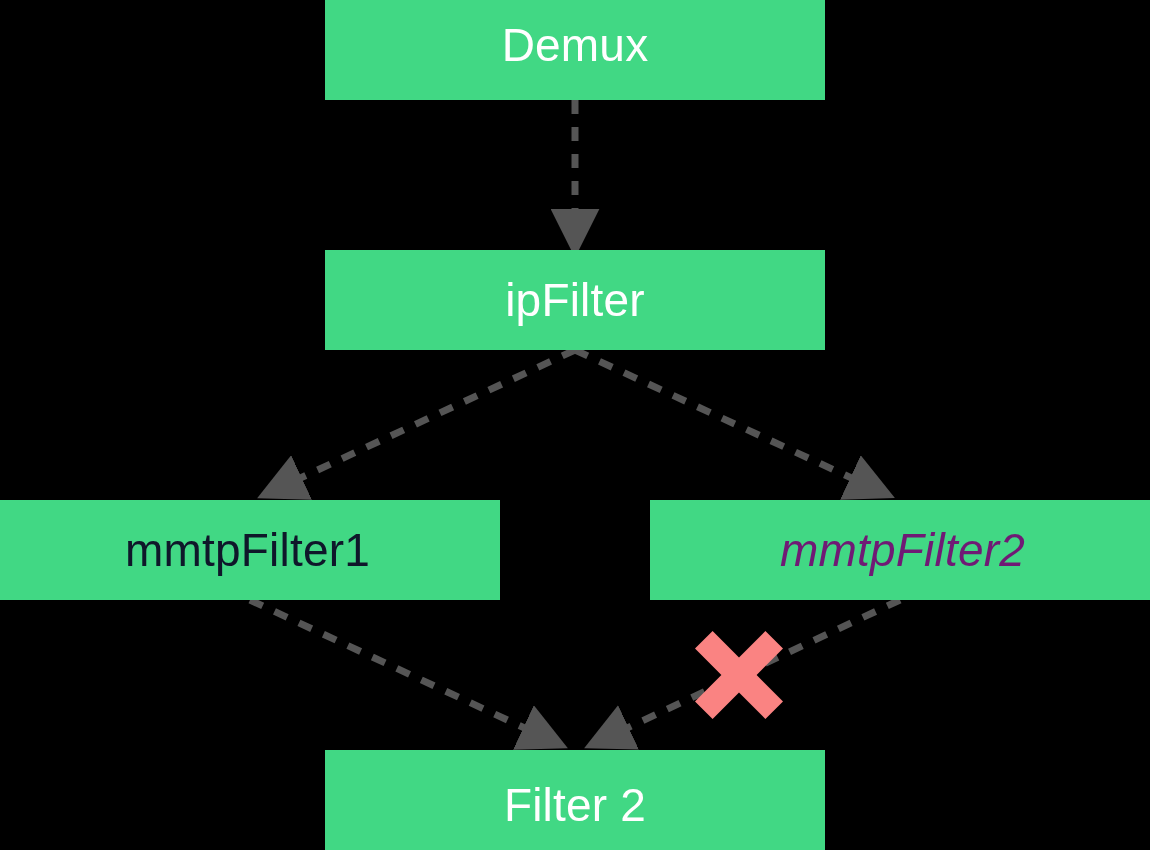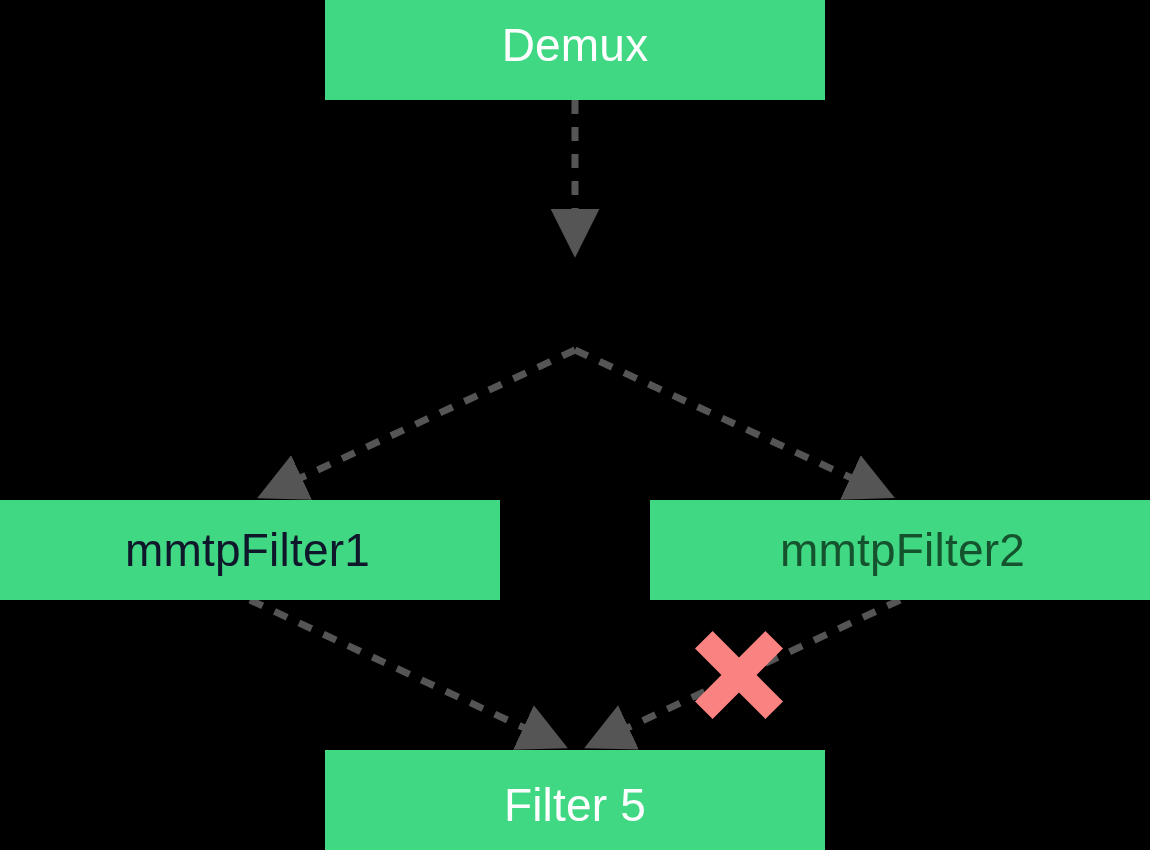--- a/index.html
+++ b/index.html
@@ -66,30 +66,33 @@
 
     <line class="edge" x1="250" y1="600" x2="559" y2="744" stroke="#555555" stroke-width="7" stroke-dasharray="14,13" marker-end="url(#arrowhead)"></line>
 
     <line class="edge" x1="900" y1="600" x2="593" y2="744" stroke="#555555" stroke-width="7" stroke-dasharray="14,13" marker-end="url(#arrowhead)"></line>
   </svg>
 
   <div class="node" id="node-demux" style="left: 325px; top: -10px; width: 500px; height: 110px; background: rgb(65, 216, 132);">
     <span class="node-label" style="color: rgb(255, 255, 255);">Demux</span>
   </div>
 
+  <div class="node" id="node-ipfilter" style="left: 325px; top: 250px; width: 500px; height: 100px; background: rgb(65, 216, 132);">
+    <span class="node-label" style="color: rgb(255, 255, 255);">ipFilter</span>
+  </div>
 
   <div class="node" id="node-mmtpfilter1" style="left: -5px; top: 500px; width: 505px; height: 100px; background: rgb(65, 216, 132);">
     <span class="node-label" style="color: #0f172a;">mmtpFilter1</span>
   </div>
 
   <div class="node" id="node-mmtpfilter2" style="left: 650px; top: 500px; width: 505px; height: 100px; background: rgb(65, 216, 132);">
-    <span class="node-label" style="color: #14532d;">mmtpFilter2</span>
+    <span class="node-label" style="color: #701a75; font-style: italic;">mmtpFilter2</span>
   </div>
 
   <div class="node" id="node-filter4" style="left: 325px; top: 750px; width: 500px; height: 110px; background: rgb(65, 216, 132);">
-    <span class="node-label" style="color: rgb(255, 255, 255);">Filter 5</span>
+    <span class="node-label" style="color: rgb(255, 255, 255);">Filter 2</span>
   </div>
 
   <svg id="marker-x" xmlns="http://www.w3.org/2000/svg" width="88" height="88" viewBox="0 0 100 100" style="left: 695px; top: 631px;">
       <polygon points="20,0 50,30 80,0 100,20 70,50 100,80 80,100 50,70 20,100 0,80 30,50 0,20" fill="#FA8382"></polygon>
     </svg>
 
 </div>
 
 </body></html>

